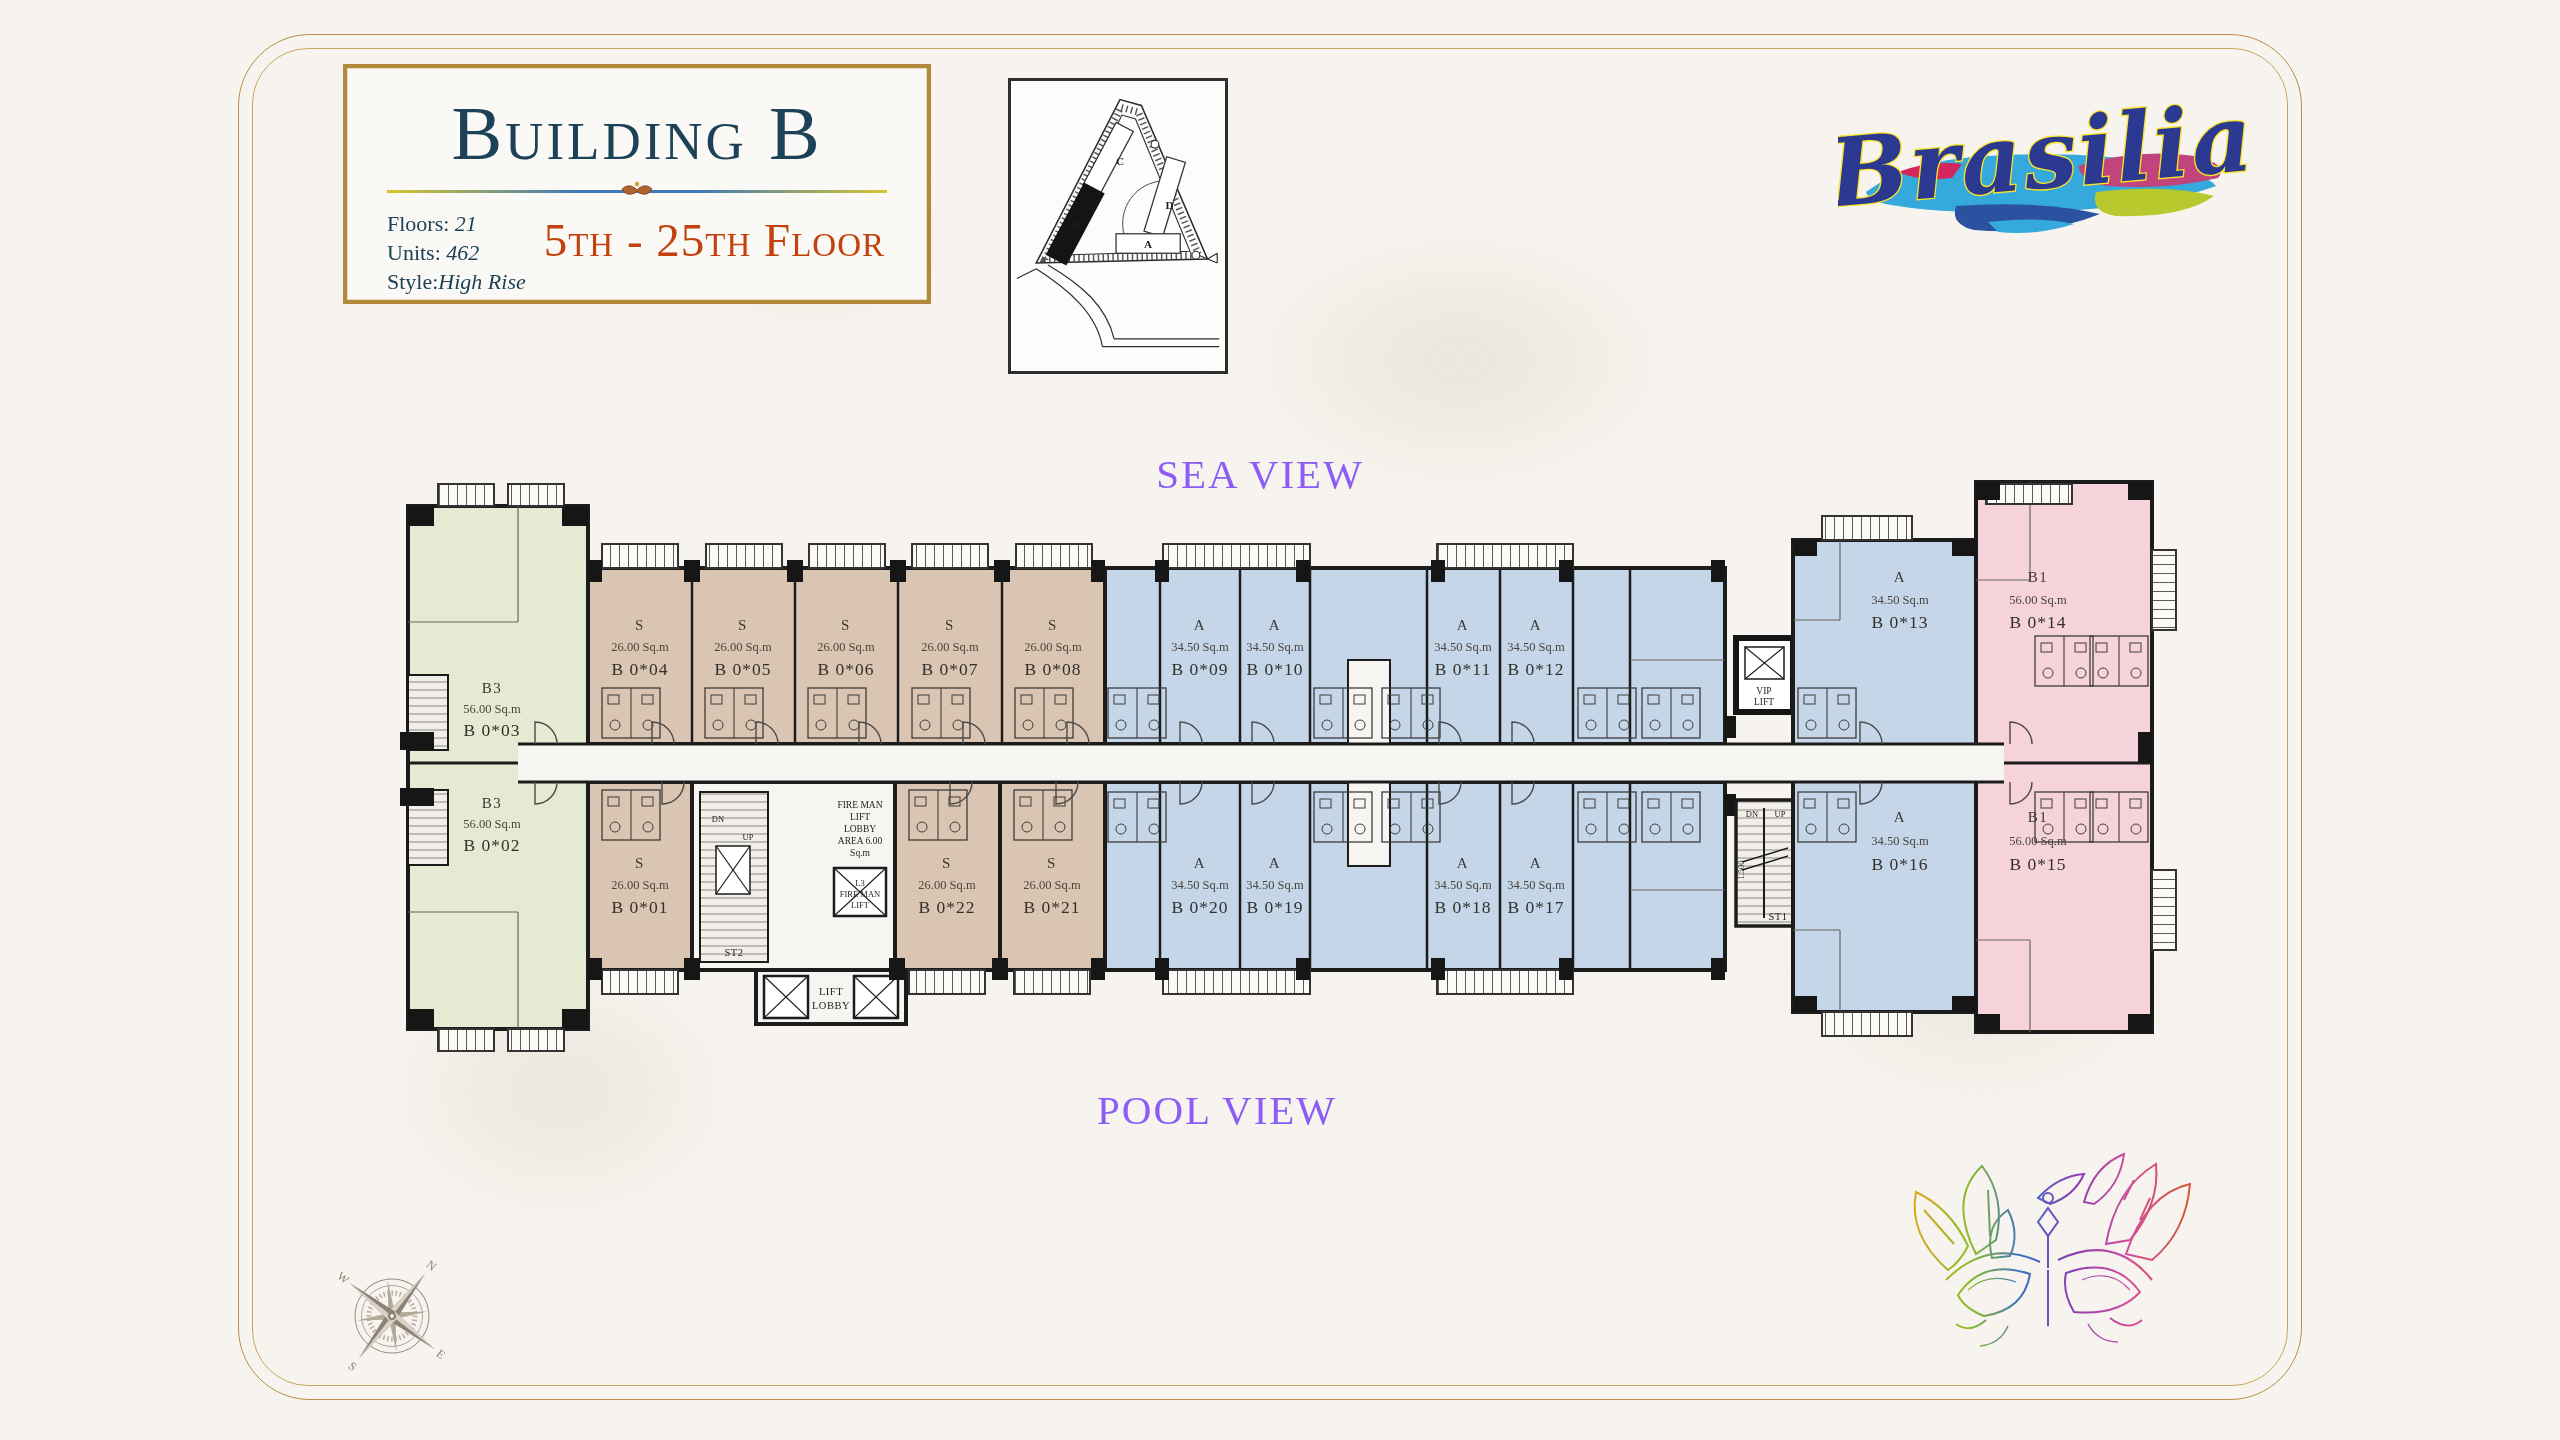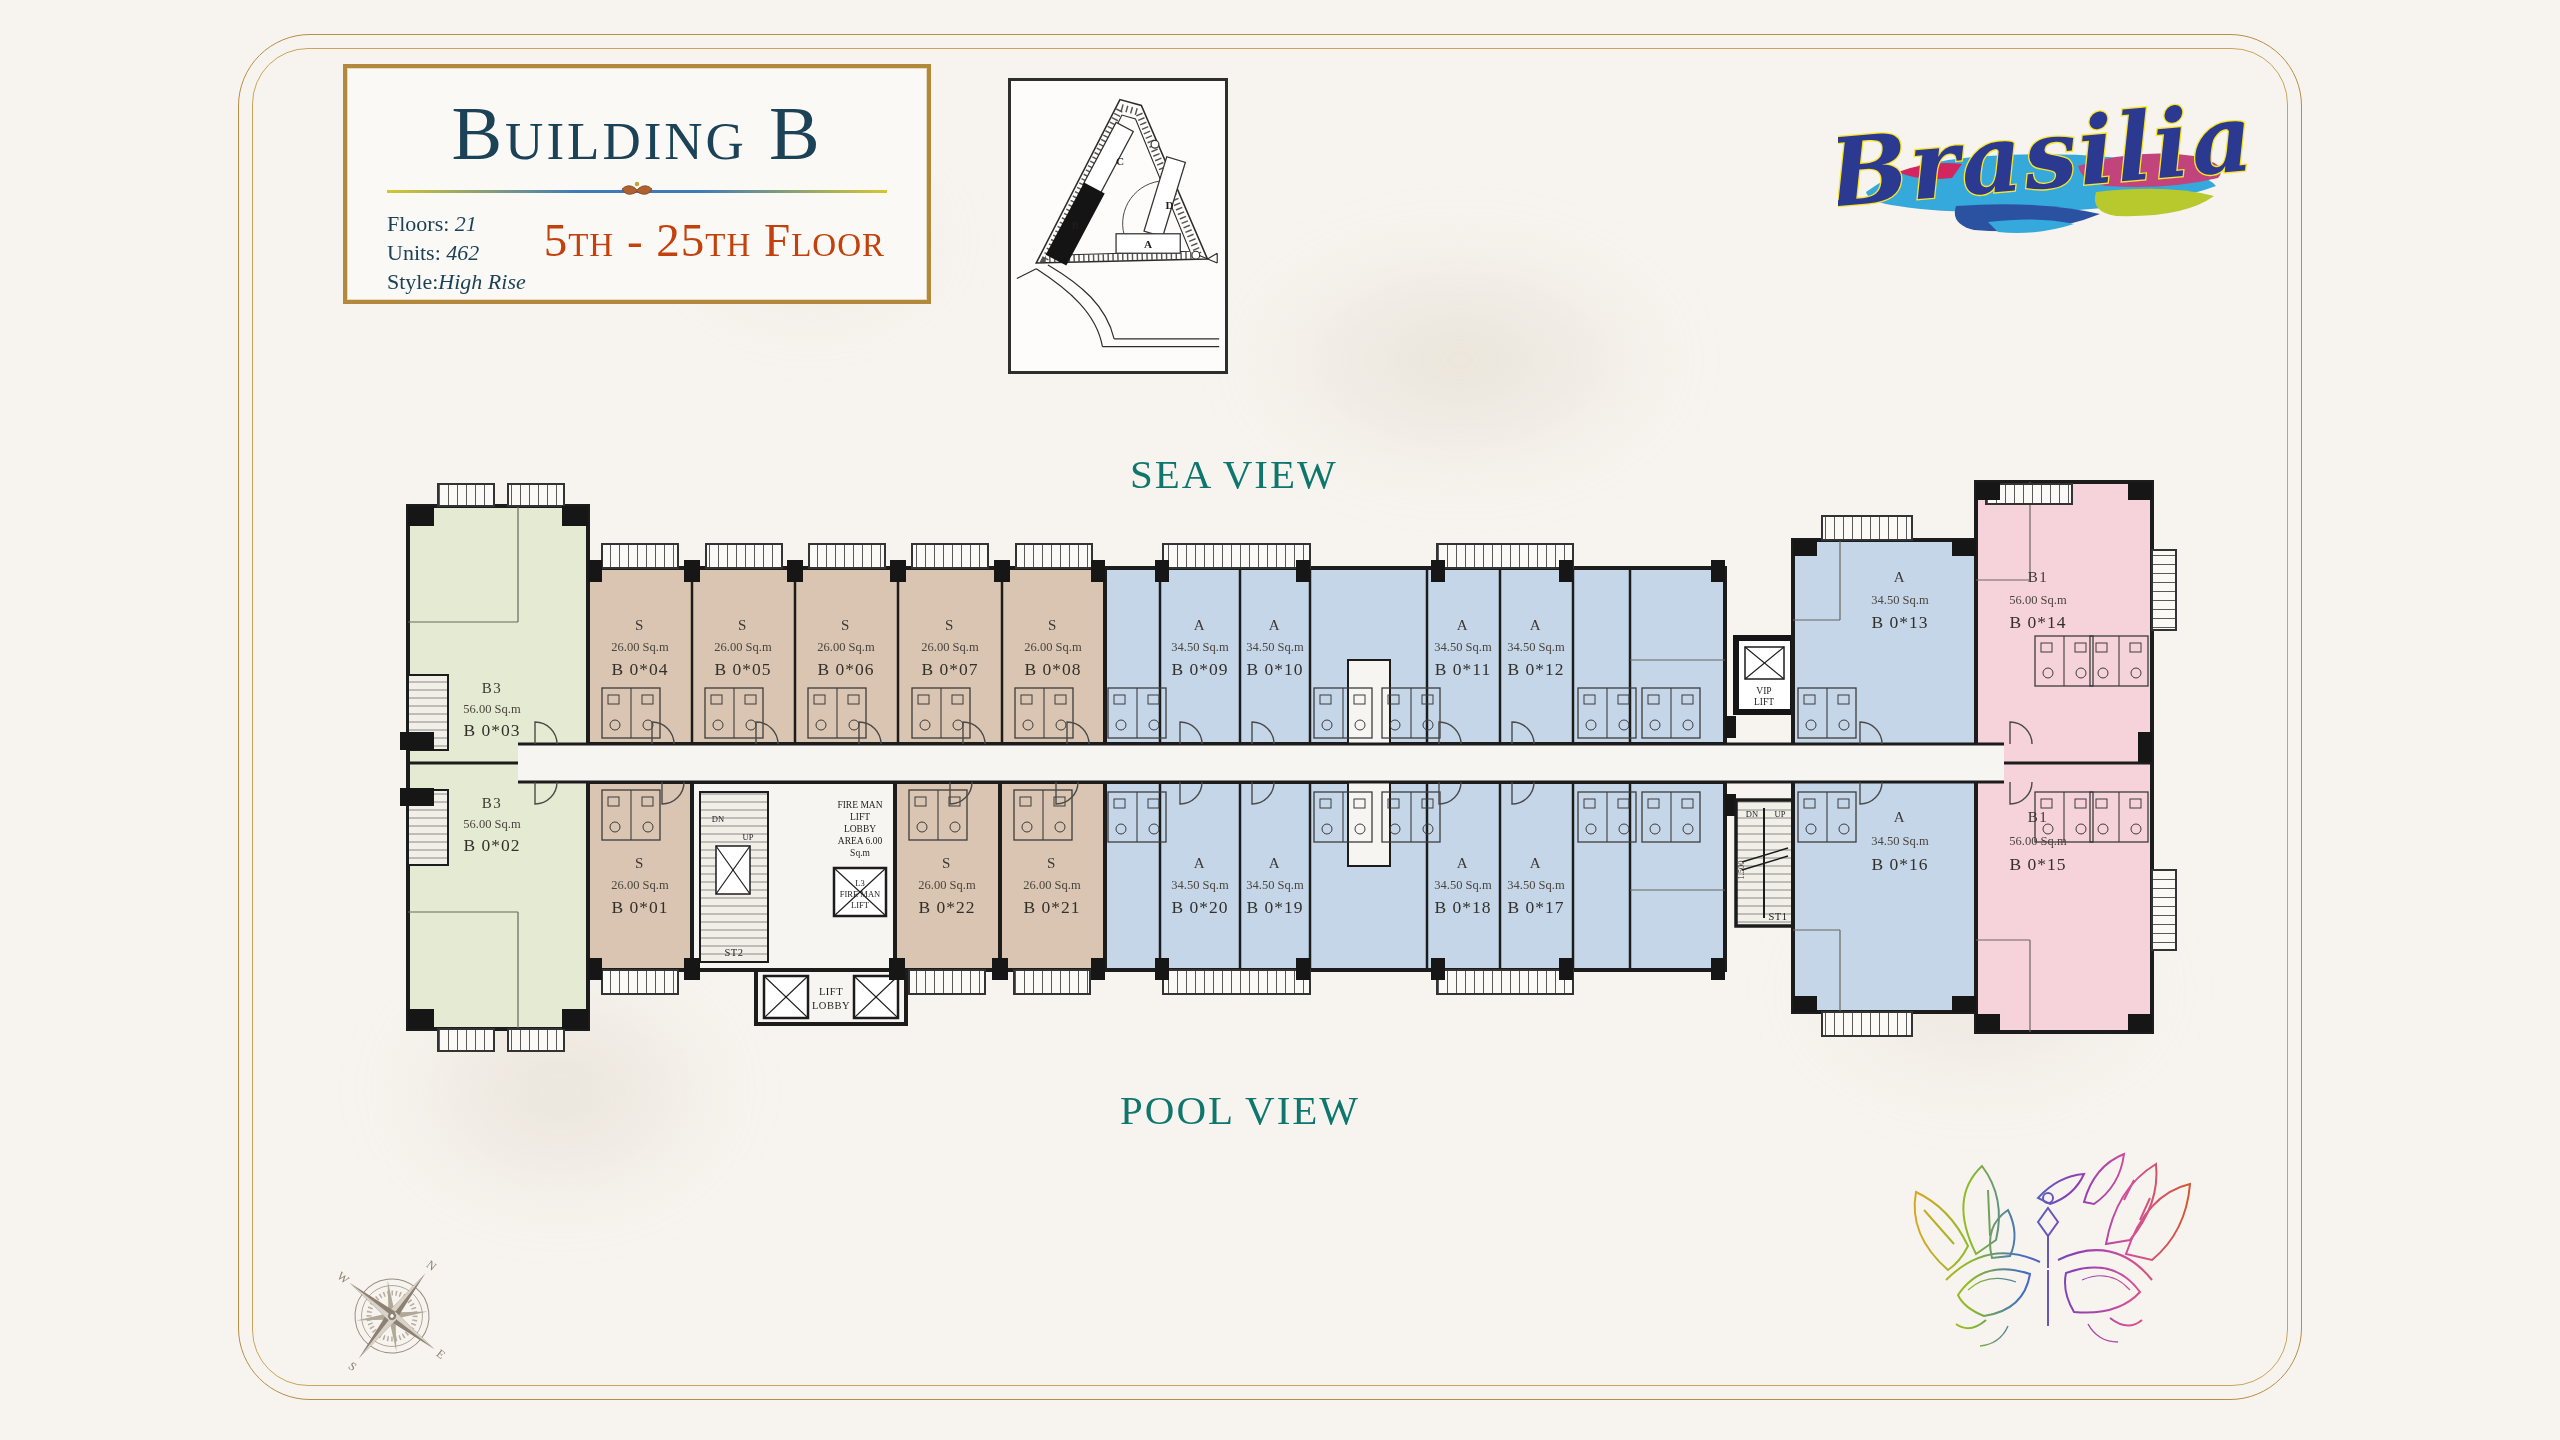--- a/index.html
+++ b/index.html
@@ -22,23 +22,23 @@
   .tc-stats{text-align:left;font-size:22px;line-height:1.32;color:#1c4257;white-space:nowrap}
   .tc-stats .lb{font-weight:normal}
   .tc-stats .vl{font-style:italic}
   .tc-floor{flex:1;font-variant:small-caps;font-size:47px;letter-spacing:1px;margin-top:4px;color:#c2410c}
   
   .site-map{position:absolute;left:1008px;top:78px;width:220px;height:296px;
       background:#fdfcfa;border:3px solid #2e2e2e;box-sizing:border-box}
   
   .logo{position:absolute;left:1838px;top:64px;width:412px;height:205px}
   
-  .view-label{position:absolute;font-size:41px;letter-spacing:2px;color:#0f766e;}
+  .view-label{position:absolute;font-size:41px;letter-spacing:2px;color:#8b5cf6;text-align:center}
   .view-sea{left:1130px;top:450px;width:260px}
-  .view-pool{left:1120px;top:1086px;width:290px}
+  .view-pool{left:1072px;top:1086px;width:290px}
   
   .plan{position:absolute;left:390px;top:470px;width:1790px;height:590px}
   .compass{position:absolute;left:322px;top:1246px}
   .mask-art{position:absolute;left:1888px;top:1140px}
   
   svg text{text-anchor:middle;font-family:"Liberation Serif",serif}
   .ut{font-size:15px;fill:#3c3833;letter-spacing:1.5px}
   .ua{font-size:12.5px;fill:#4a453e}
   .un{font-size:17.5px;fill:#33302b;letter-spacing:1px}
   .t8{font-size:8.5px;fill:#1e1e1e}

